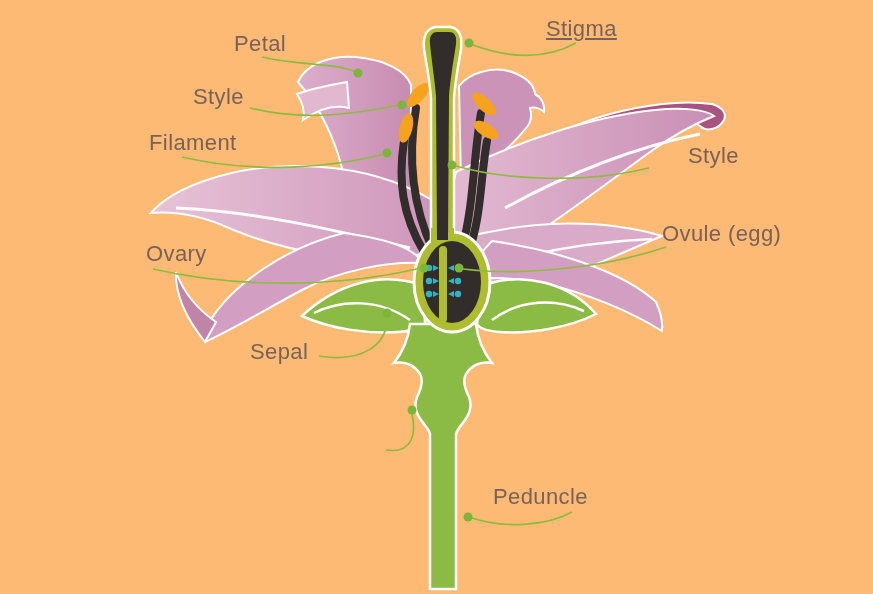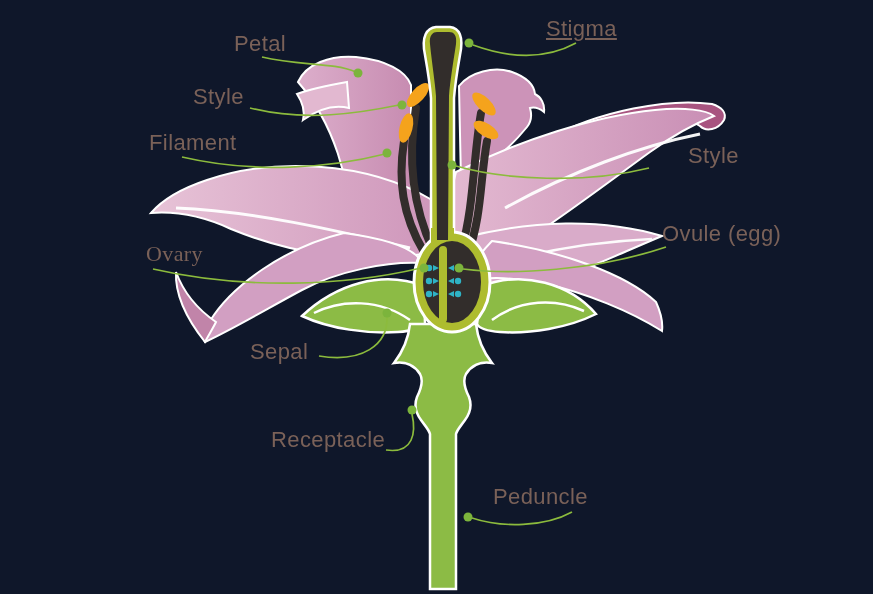--- a/index.html
+++ b/index.html
@@ -1,19 +1,19 @@
 <!DOCTYPE html>
 <html><head>
 <meta charset="utf-8">
 <style>
   html,body{margin:0;padding:0;background:#ffffff;}
   .stage{
     position:relative;
     width:873px;height:594px;
-    background:#0f172a;
+    background:#fdba74;
     overflow:hidden;
     font-family:"Liberation Sans", sans-serif;
   }
   .stage svg{position:absolute;left:0;top:0;}
   .label{
     position:absolute;
     font-size:22px;
     letter-spacing:0.4px;
     color:#7a6158;
     white-space:nowrap;
@@ -139,21 +139,20 @@
       <circle cx="468" cy="517" r="4.5"></circle>
       <circle cx="469" cy="43" r="4.5"></circle>
       <circle cx="452" cy="165" r="4.5"></circle>
       <circle cx="459" cy="268" r="4.5"></circle>
     </g>
   </svg>
 
   <div class="label" style="left:234px;top:31px;">Petal</div>
   <div class="label" style="left:193px;top:84px;">Style</div>
   <div class="label" style="left:125px;top:130px;margin-left:24px;">Filament</div>
-  <div class="label" style="left:146px;top:241px;font-family:Liberation Serif, serif;">Ovary</div>
+  <div class="label" style="left:146px;top:241px;">Ovary</div>
   <div class="label" style="left:250px;top:339px;">Sepal</div>
-  <div class="label" style="left:271px;top:427px;">Receptacle</div>
   <div class="label" style="left:493px;top:484px;">Peduncle</div>
   <div class="label" style="left:546px;top:16px;text-decoration:underline;">Stigma</div>
   <div class="label" style="left:645px;top:143px;margin-left:43px;">Style</div>
   <div class="label" style="left:662px;top:221px;">Ovule (egg)</div>
 
 </div>
 
 </body></html>

